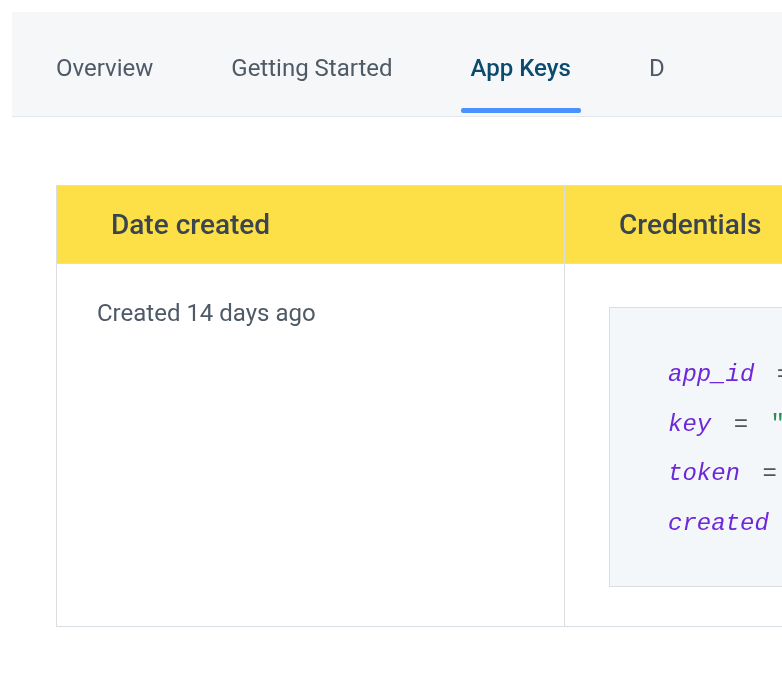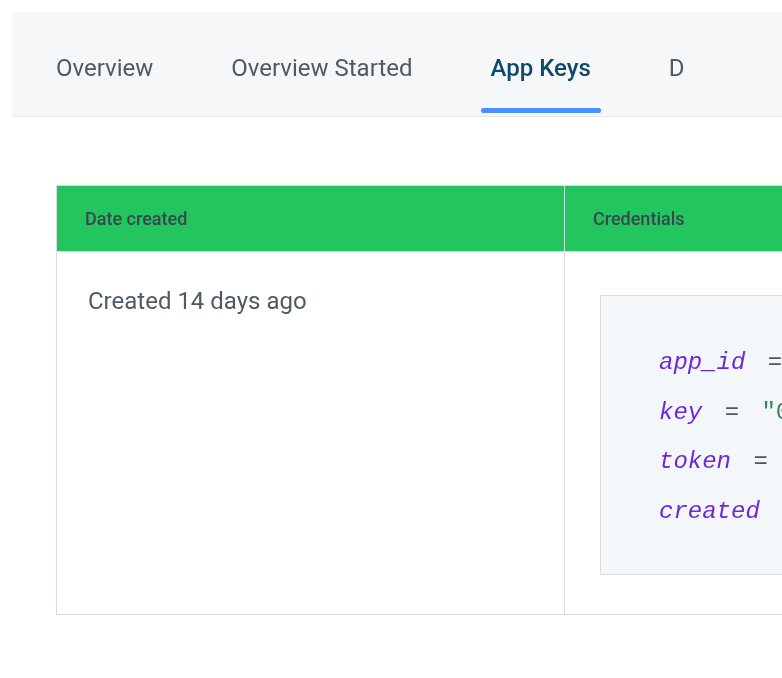--- a/index.html
+++ b/index.html
@@ -55,28 +55,28 @@
     border-collapse: collapse;
     width: 1000px; 
     table-layout: fixed;
   }
   table.keys th, table.keys td {
     border: 1px solid #d9dee3;
     text-align: left;
     vertical-align: top;
   }
   table.keys th {
-    background: #22c55e;
-    font-size: 18px;
+    background: #fde047;
+    font-size: 28px;
     font-weight: 500;
     color: #3b4550;
-    padding: 22px 28px;
+    padding: 22px 54px;
   }
   table.keys td {
-    padding: 35px 31px;
+    padding: 35px 40px;
     font-size: 24px;
     color: #4e5a66;
   }
   col.col-date { width: 508px; }
   col.col-cred { width: 492px; }
   td.date-cell {
     vertical-align: middle;
     height: 350px;
   }
   .codebox {
@@ -92,21 +92,21 @@
   }
   .tok-key   { color: #6d28d9; font-style: italic; }
   .tok-str   { color: #2e8b57; }
   .tok-punc  { color: #555; }
 </style>
 </head>
 <body>
 
 <div class="tabbar">
   <div class="tab">Overview</div>
-  <div class="tab">Overview Started</div>
+  <div class="tab">Getting Started</div>
   <div class="tab active">App Keys</div>
   <div class="tab">D</div>
 </div>
 
 <div class="content">
 
   <table class="keys">
     <colgroup>
       <col class="col-date">
       <col class="col-cred">

